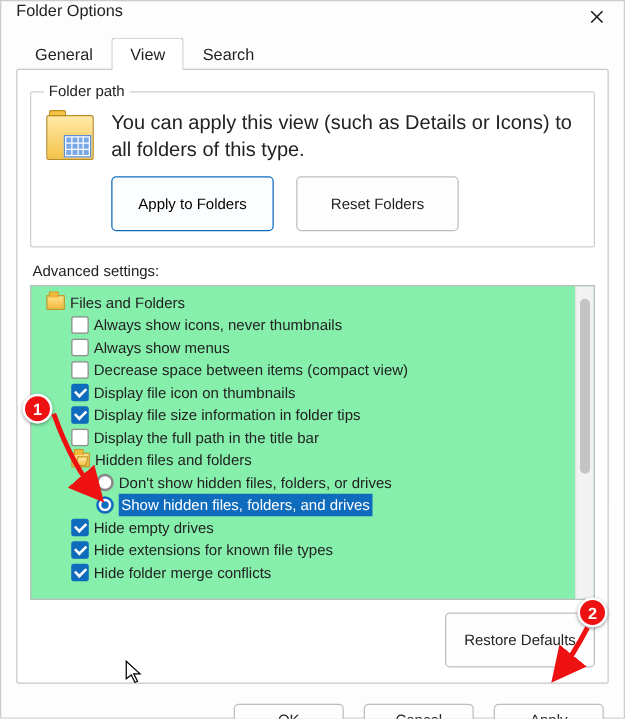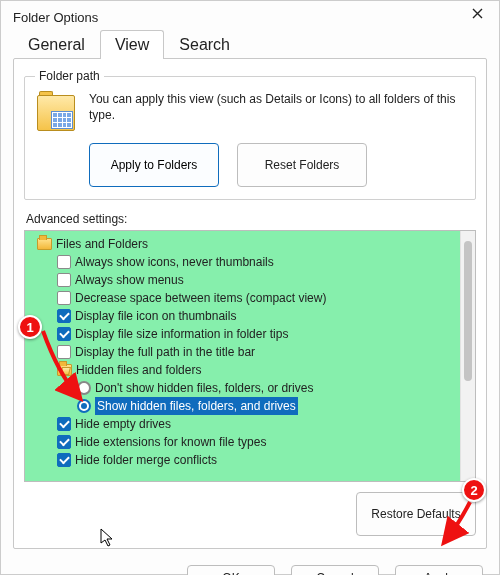--- a/index.html
+++ b/index.html
@@ -14,42 +14,42 @@
     overflow: hidden;
   }
   .window {
     width: 500px; height: 575px;
     background: #fdfdfd;
     border: 1px solid #ccc;
     display: flex; flex-direction: column;
   }
   .titlebar {
     height: 32px;
-    display: flex; align-items: flex-end;
+    display: flex; align-items: flex-start;
     padding: 0 8px 0 12px;
     font-size: 13px;
   }
   .titlebar .title { flex: 1; }
   .close-btn {
     width: 28px; height: 24px;
     display: flex; align-items: center; justify-content: center;
     font-size: 15px; color: #222;
     border-radius: 3px;
   }
   .tabstrip {
     display: flex;
     padding: 4px 12px 0 12px;
     gap: 0;
     position: relative;
   }
   .tab {
     padding: 5px 14px;
     border: 1px solid transparent;
     border-bottom: none;
-    font-size: 16px;
+    font-size: 13px;
     position: relative;
     top: 1px;
     border-radius: 3px 3px 0 0;
   }
   .tab.active {
     background: #fff;
     border-color: #c8c8c8;
   }
   .body-area {
     margin: 0 12px 0 12px;
@@ -86,21 +86,21 @@
   .fv-grid {
     position: absolute; right: 4px; bottom: 4px;
     width: 22px; height: 18px;
     background: #fff; border: 1px solid #5d8fd3;
     display: grid;
     grid-template-columns: repeat(4, 1fr);
     grid-template-rows: repeat(3, 1fr);
     gap: 1px; padding: 1px;
   }
   .fv-grid i { background: #7aa8e6; display: block; }
-  .fv-text { font-size: 12px; line-height: 1.35; }
+  .fv-text { font-size: 16px; line-height: 1.35; }
   .fv-buttons { display: flex; gap: 18px; margin-top: 10px; margin-left: 54px; }
   .btn {
     min-width: 130px; height: 44px;
     border: 1px solid #bdbdbd;
     background: #fdfdfd;
     border-radius: 4px;
     font-size: 12px;
     display: inline-flex; align-items: center; justify-content: center;
     padding: 0 12px;
   }

